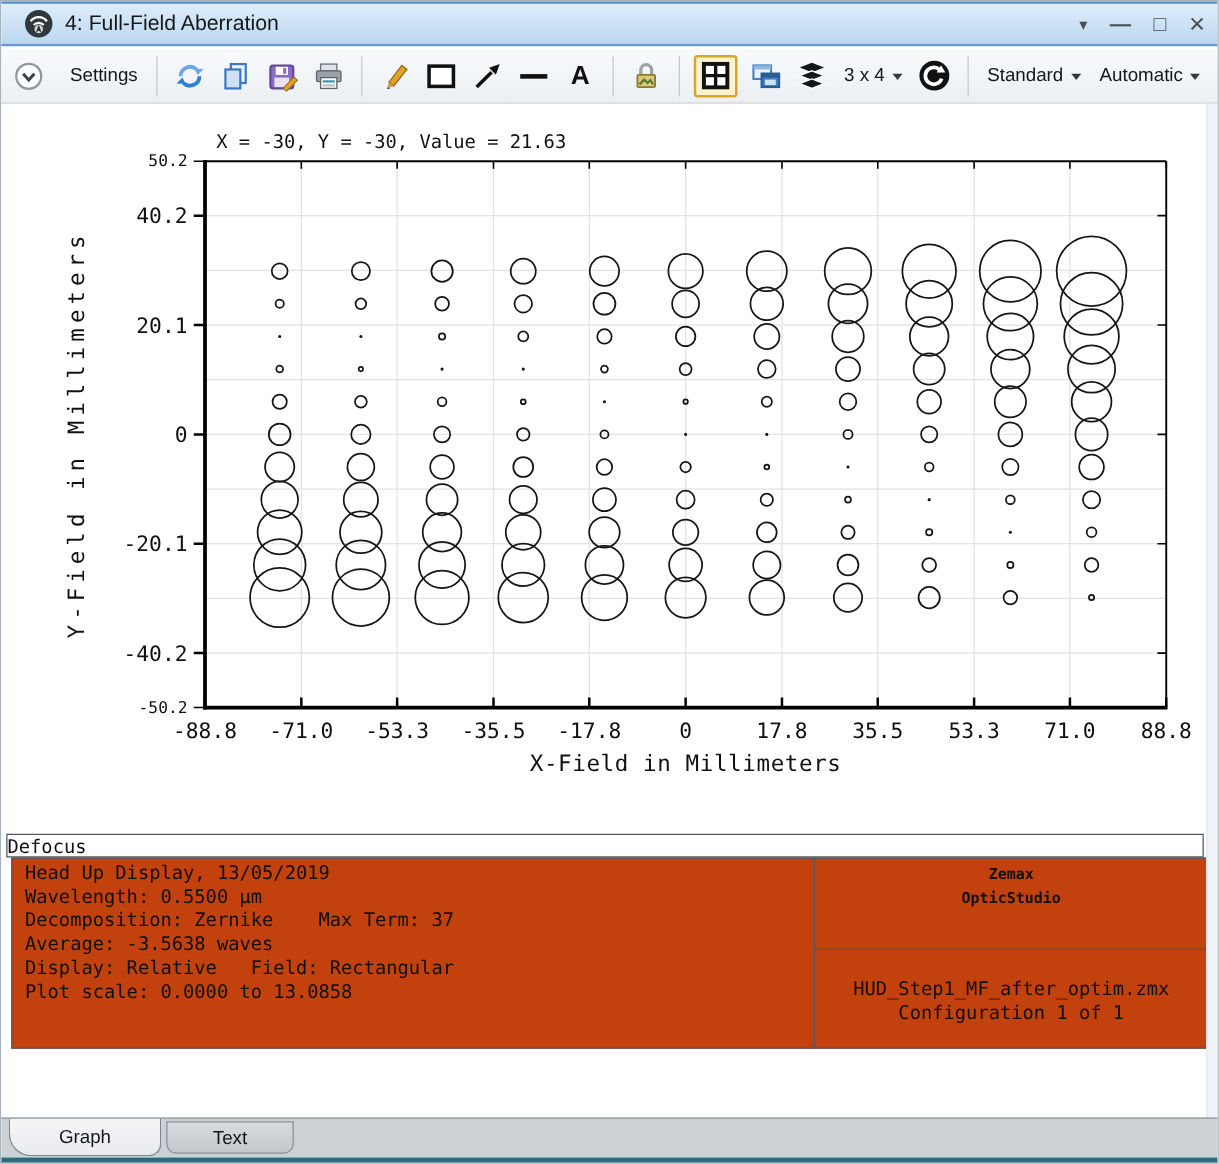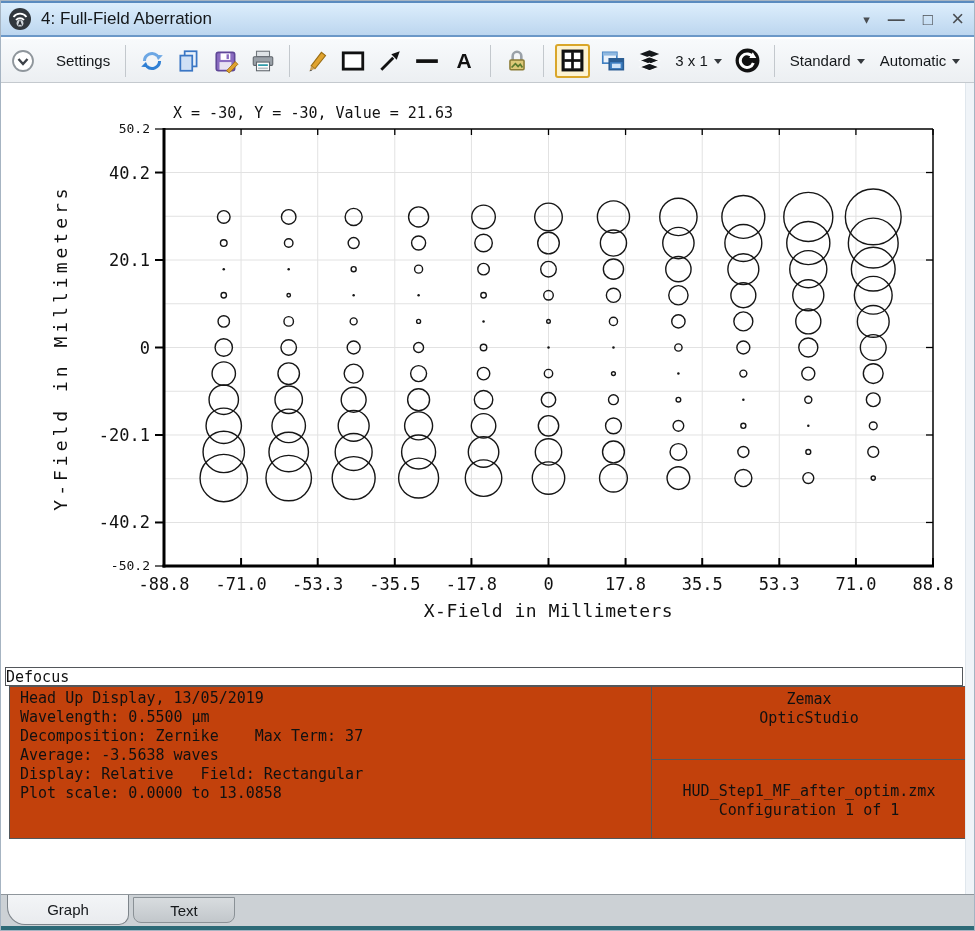--- a/index.html
+++ b/index.html
@@ -8,21 +8,21 @@
   .window {
     position: relative; width: 975px; height: 931px; background:#ffffff;
     border: 1px solid #a6b4c2; overflow: hidden;
   }
   
   .titlebar {
     position:absolute; top:0; left:0; width:100%; height:36px;
     background: linear-gradient(#ddeefc, #bcd6ef);
     border-top: 2px solid #5a8bbf;
     border-bottom: 2px solid #6b98c8;
-    display:flex; align-items:center; padding-left:6px;
+    display:flex; align-items:center; padding-left:17px;
   }
   .titlebar .title { font-size:17px; color:#15181b; margin-left:8px; }
   .win-controls { position:absolute; right:10px; top:0; height:100%; display:flex; align-items:center; gap:18px; }
   .win-controls span { color:#4a4e52; cursor:default; line-height:1; }
   .wc-menu { font-size:13px; }
   .wc-min  { font-size:17px; font-weight:bold; }
   .wc-max  { font-size:17px; }
   .wc-close{ font-size:22px; }
   
   .toolbar {
@@ -47,21 +47,21 @@
   .right-strip { position:absolute; right:0; top:0; width:9px; height:100%;
     background:#f0f4f8; border-left:1px solid #e0e7ed; }
   
   .mono { font-family:"DejaVu Sans Mono", monospace; }
   .defocus-header { position:absolute; left:4px; top:584px; width:958px; height:19px;
     border:1px solid #53575b; background:#fff; text-align:left; font-size:15px; line-height:18px; color:#111; }
   .info-main { position:absolute; left:8px; top:603px; width:958px; height:153px; border:1px solid #53575b; background:#c2410c; }
   .info-left { position:absolute; left:0; top:0; width:642px; height:100%;
     border-right:1px solid #53575b; padding:2px 0 0 10px; font-size:15px; line-height:19px; color:#111; white-space:pre; }
   .info-right-top { position:absolute; left:642px; top:0; right:0; height:73px;
-    border-bottom:1px solid #53575b; text-align:center; padding-top:3px; font-size:15px; line-height:19px; color:#111; }
+    border-bottom:1px solid #53575b; text-align:center; padding-top:3px; font-size:12px; line-height:19px; color:#111;font-weight:bold; }
   .info-right-bottom { position:absolute; left:642px; top:74px; right:0; bottom:0;
     text-align:center; padding-top:21px; font-size:15px; line-height:19px; color:#111; }
   
   .tabstrip { position:absolute; top:893px; left:0; width:100%; height:32px;
     background:#ccd1d5; border-top:1px solid #8f969c;padding-left:40px; }
   .tab { position:absolute; text-align:center; font-size:15px; color:#15181b; cursor:default; }
   .tab-graph { left:6px; top:0; width:122px; height:30px; line-height:30px;
     background:linear-gradient(#f3f5f7,#e9ebee);
     border:1px solid #7d848a; border-top:none;
     border-radius:0 0 10px 16px; border-bottom-left-radius:18px; }
@@ -196,21 +196,21 @@
 
     <div class="tb-btn">
       <svg width="27" height="26" viewBox="0 0 24 24">
         <path d="M12 2 L21 5.5 12 9 3 5.5 Z" fill="#15181b"></path>
         <path d="M12 8 L21 11.5 12 15 3 11.5 Z" fill="#15181b" stroke="#ffffff" stroke-width="1"></path>
         <path d="M12 14 L21 17.5 12 21 3 17.5 Z" fill="#15181b" stroke="#ffffff" stroke-width="1"></path>
       </svg>
     </div>
 
     <div class="tb-btn dd-btn">
-      <span class="grid-size">3 x 1</span>
+      <span class="grid-size">3 x 4</span>
       <span class="caret"></span>
     </div>
 
     <div class="tb-btn">
       <svg width="27" height="27" viewBox="0 0 24 24">
         <circle cx="12" cy="12" r="10.6" fill="#111111"></circle>
         <path d="M16.8 9.2 A 6 6 0 1 0 17.2 14.2" fill="none" stroke="#ffffff" stroke-width="2.6"></path>
         <polygon points="13.6,9.8 19.8,9.8 16.7,4.6" fill="#ffffff"></polygon>
       </svg>
     </div>

